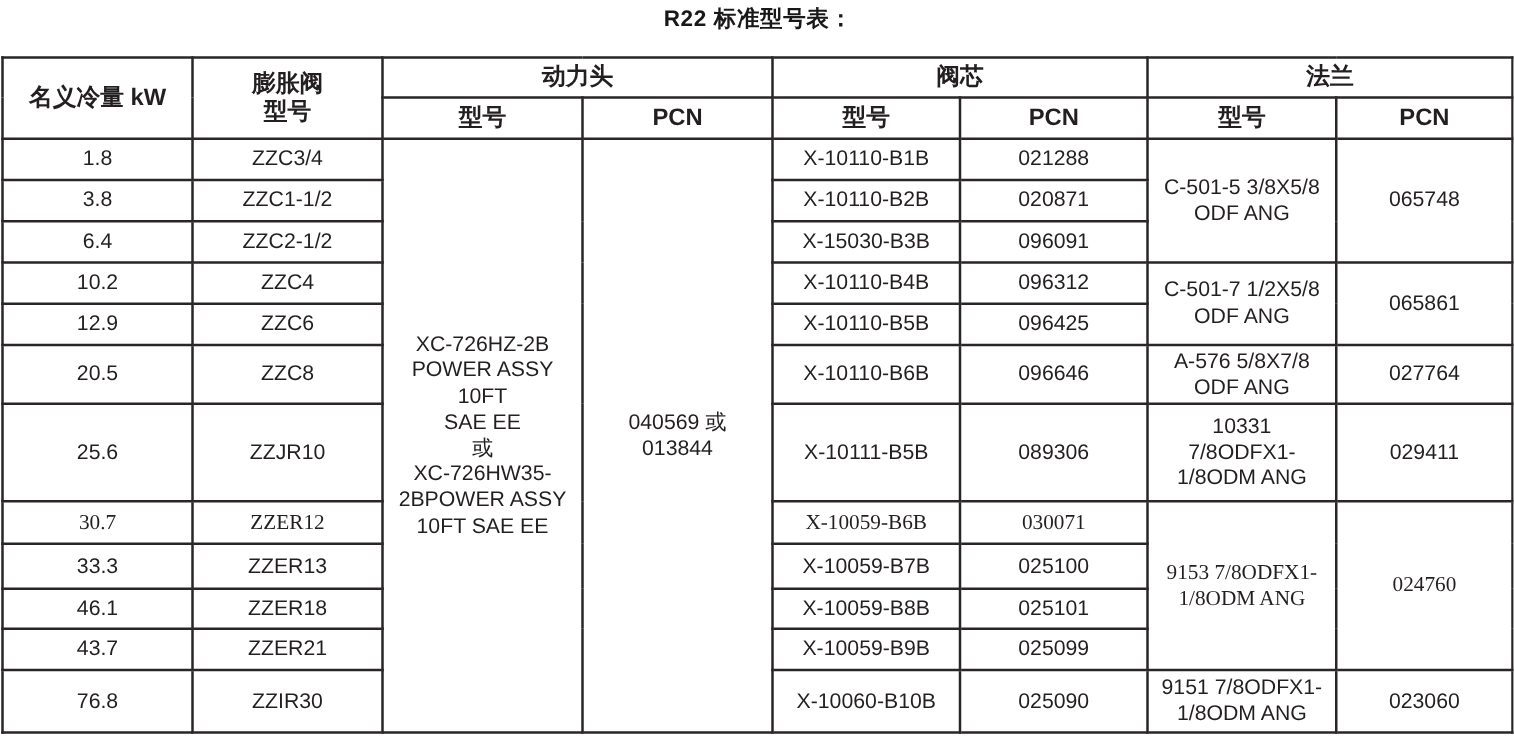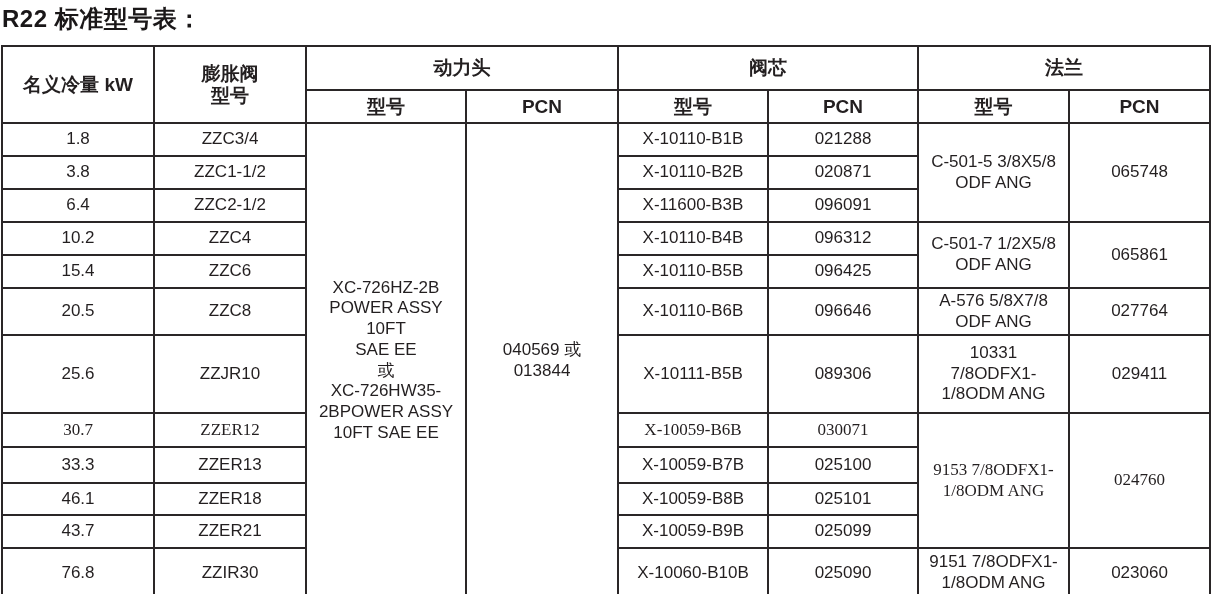--- a/index.html
+++ b/index.html
@@ -12,24 +12,25 @@
     position: relative;
     width: 1211px;
     height: 594px;
     background: #ffffff;
     overflow: hidden;
     color: #231f20;
   }
   .title {
     margin: 0;
     padding: 3px 0 0 2px;
-    font-size: 24px;
+    font-size: 18px;
     font-weight: 700;
     letter-spacing: 0.5px;
     color: #1a1718;
+    text-align: center;
   }
   table.model-table {
     position: absolute;
     left: 1px;
     top: 45px;
     width: 1208px;
     border-collapse: collapse;
     table-layout: fixed;
   }
   table.model-table th,
@@ -47,21 +48,21 @@
     white-space: pre-line;
   }
   th.cjk-head { font-size: 20px; }
   table.model-table td {
     font-size: 17px;
     font-weight: 400;
     line-height: 1.22;
     white-space: pre-line;
   }
   
-  tr.hh1 { height: 44px; padding-left: 14px; }
+  tr.hh1 { height: 32px; padding-left: 14px; }
   tr.hh2 { height: 33px; }
   tr.r-std  { height: 33px; }
   tr.r-tall { height: 47px; margin-top: 15px; }
   tr.r-xl   { height: 78px; }
   tr.r-34 { height: 34px; font-family: Liberation Serif, serif; }
   tr.r-36 { height: 36px; }
   tr.r-32 { height: 32px; }
   tr.r-50 { height: 50px; }
 </style>
 </head>
@@ -120,34 +121,34 @@
       </tr>
       <tr class="r-std">
         <td>3.8</td>
         <td>ZZC1-1/2</td>
         <td>X-10110-B2B</td>
         <td>020871</td>
       </tr>
       <tr class="r-std">
         <td>6.4</td>
         <td>ZZC2-1/2</td>
-        <td>X-11600-B3B</td>
+        <td>X-15030-B3B</td>
         <td>096091</td>
       </tr>
       <tr class="r-std">
         <td>10.2</td>
         <td>ZZC4</td>
         <td>X-10110-B4B</td>
         <td>096312</td>
         <td rowspan="2">C-501-7 1/2X5/8
 ODF ANG</td>
         <td rowspan="2">065861</td>
       </tr>
       <tr class="r-std">
-        <td>15.4</td>
+        <td>12.9</td>
         <td>ZZC6</td>
         <td>X-10110-B5B</td>
         <td>096425</td>
       </tr>
       <tr class="r-tall">
         <td>20.5</td>
         <td>ZZC8</td>
         <td>X-10110-B6B</td>
         <td>096646</td>
         <td>A-576 5/8X7/8

